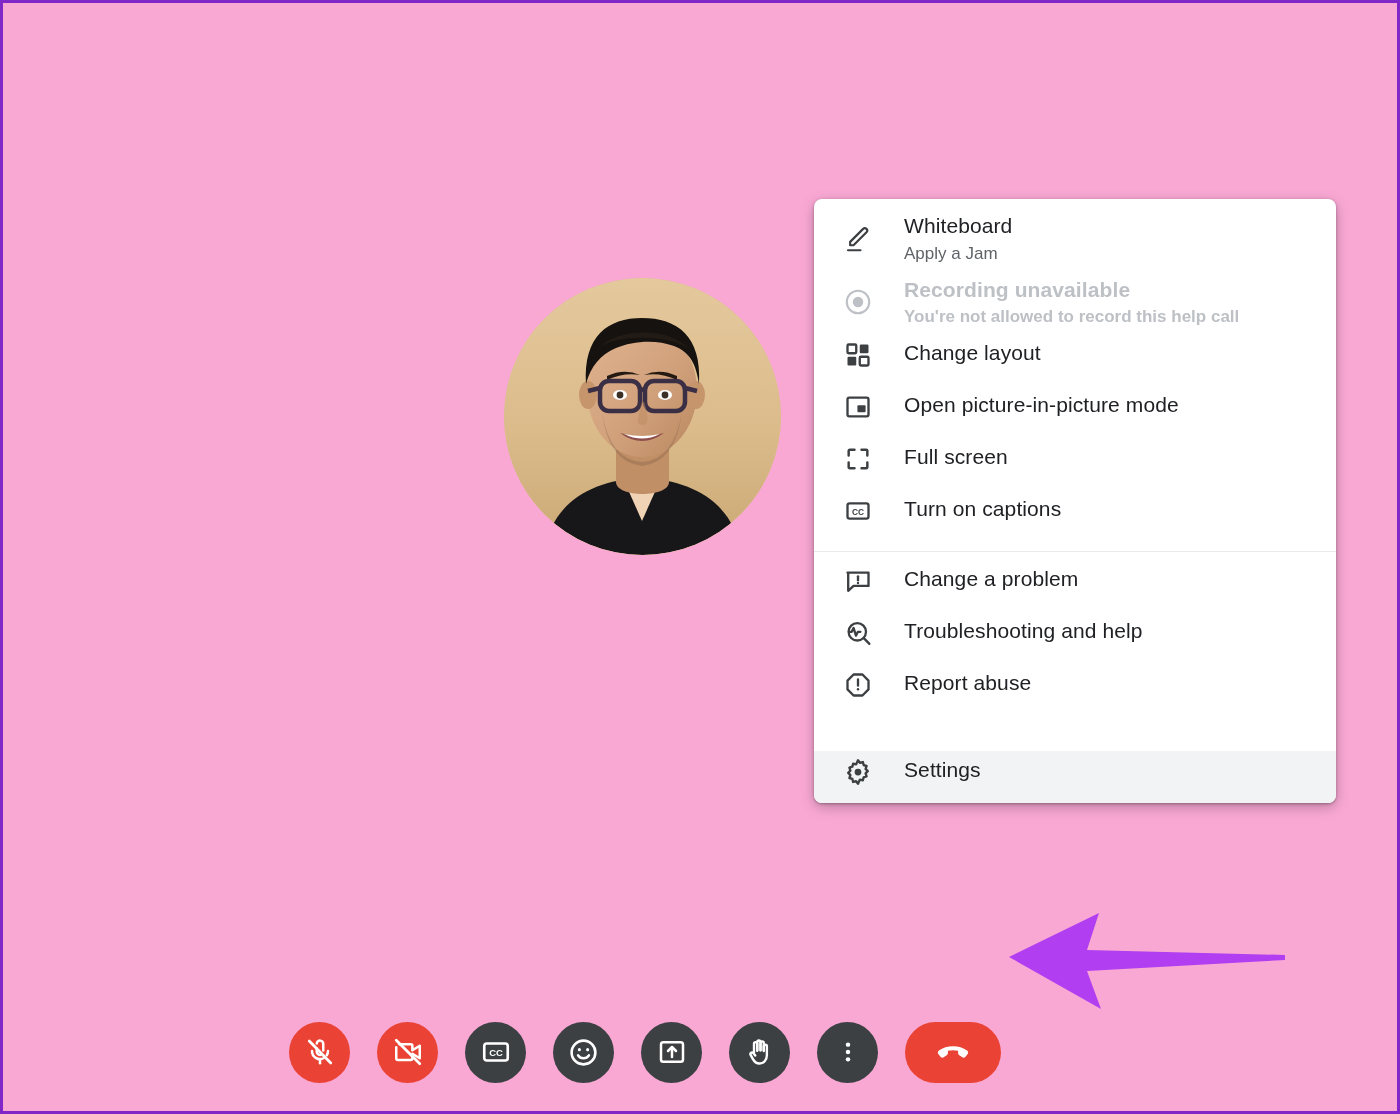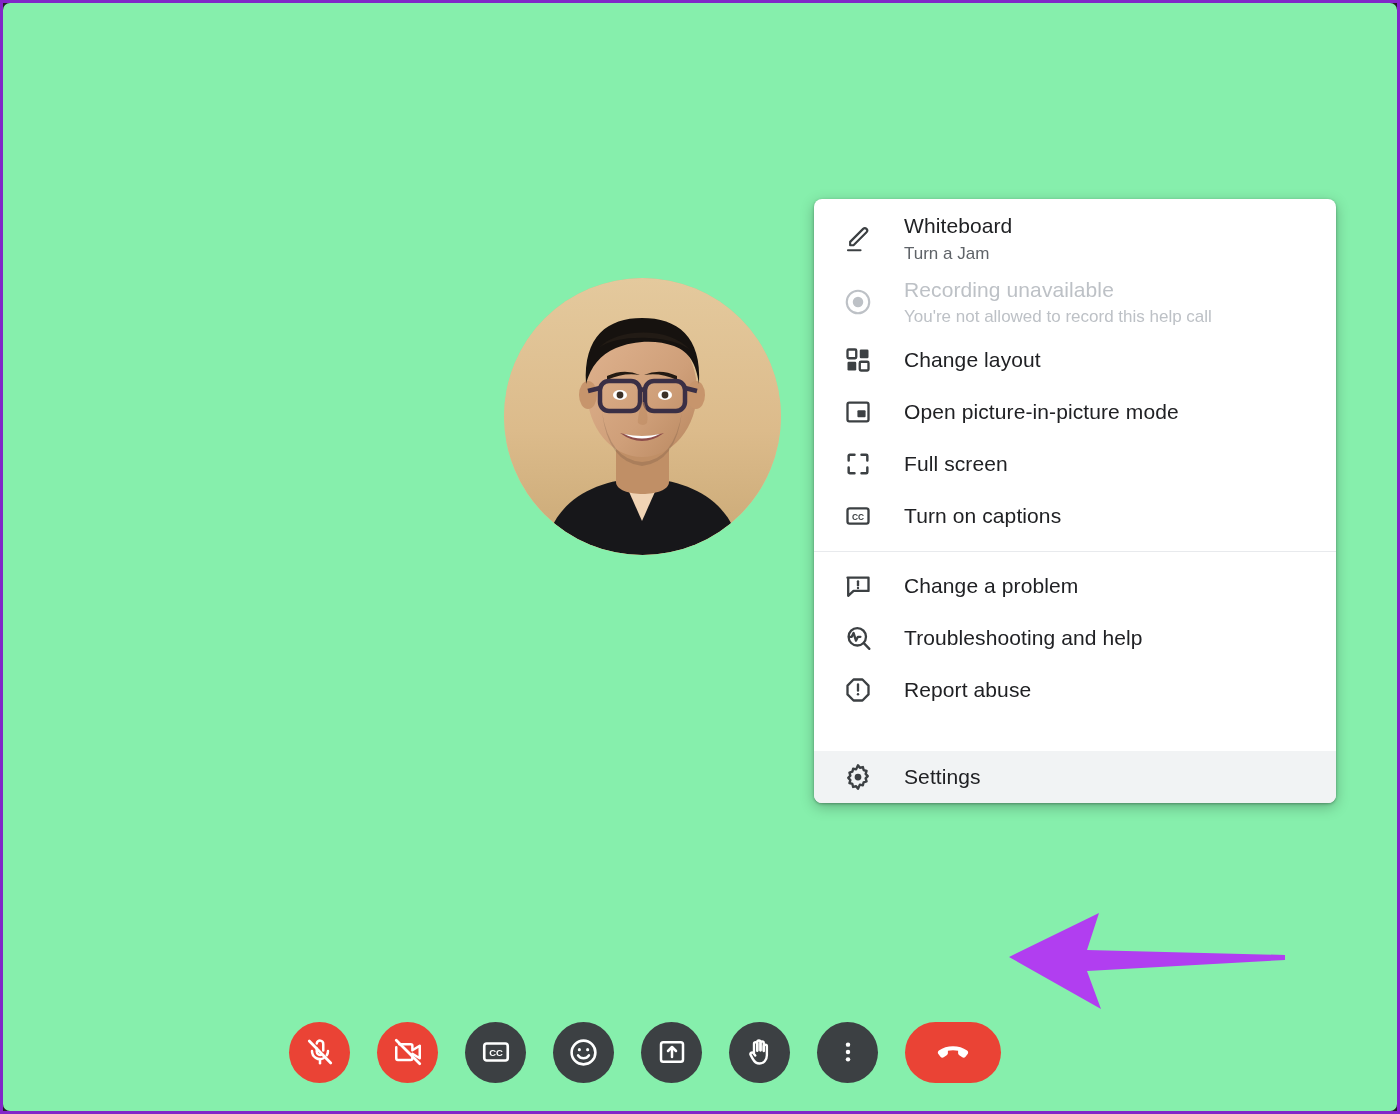--- a/index.html
+++ b/index.html
@@ -22,22 +22,21 @@
     box-sizing: border-box;
     border: 3px solid #8127c8;
     background: #202124;
     overflow: hidden;
   }
 
   
   #call-stage {
     position: absolute;
     inset: 0;
-    background: #86efac;
-    border-radius: 7px;
+    background: #f9a8d4;
   }
 
   
   #participant-tile {
     position: absolute;
     left: 501px;
     top: 275px;
     width: 277px;
     height: 277px;
   }
@@ -58,28 +57,28 @@
     top: 196px;
     width: 522px;
     background: #ffffff;
     border-radius: 8px;
     box-shadow: 0 1px 3px rgba(0,0,0,0.3), 0 4px 14px rgba(0,0,0,0.25);
     padding: 8px 0 0 0;
     overflow: hidden;
   }
   .menu-item {
     display: flex;
-    align-items: center;
+    align-items: flex-start;
     min-height: 52px;
     padding: 5px 24px 5px 28px;
     box-sizing: border-box;
     cursor: pointer;
   }
   .menu-item.two-line { min-height: 58px; align-items: center; }
-  .menu-item.disabled { cursor: default; }
+  .menu-item.disabled { cursor: default; font-weight: bold; }
   .menu-item.highlight { background: #f1f3f4; margin-top: 35px; }
   .menu-icon {
     width: 32px;
     height: 32px;
     flex: 0 0 32px;
     margin-right: 30px;
     display: flex;
     align-items: center;
     justify-content: center;
     color: #3c4043;
@@ -229,21 +228,21 @@
 
         <div class="menu-item two-line">
           <span class="menu-icon">
             <svg width="30" height="30" viewBox="0 0 24 24" fill="none" stroke="currentColor" stroke-width="1.7" stroke-linecap="round" stroke-linejoin="round">
               <path d="M16.1 3.9a1.9 1.9 0 0 1 2.7 2.7L8.4 17H5.7v-2.7z"></path>
               <path d="M4 21h10"></path>
             </svg>
           </span>
           <span class="menu-text">
             <span class="menu-label">Whiteboard</span>
-            <span class="menu-sublabel">Turn a Jam</span>
+            <span class="menu-sublabel">Apply a Jam</span>
           </span>
         </div>
 
         <div class="menu-item two-line disabled">
           <span class="menu-icon">
             <svg width="30" height="30" viewBox="0 0 24 24" fill="none" stroke="currentColor" stroke-width="1.7">
               <circle cx="12" cy="12" r="9"></circle>
               <circle cx="12" cy="12" r="4.2" fill="currentColor" stroke="none"></circle>
             </svg>
           </span>

